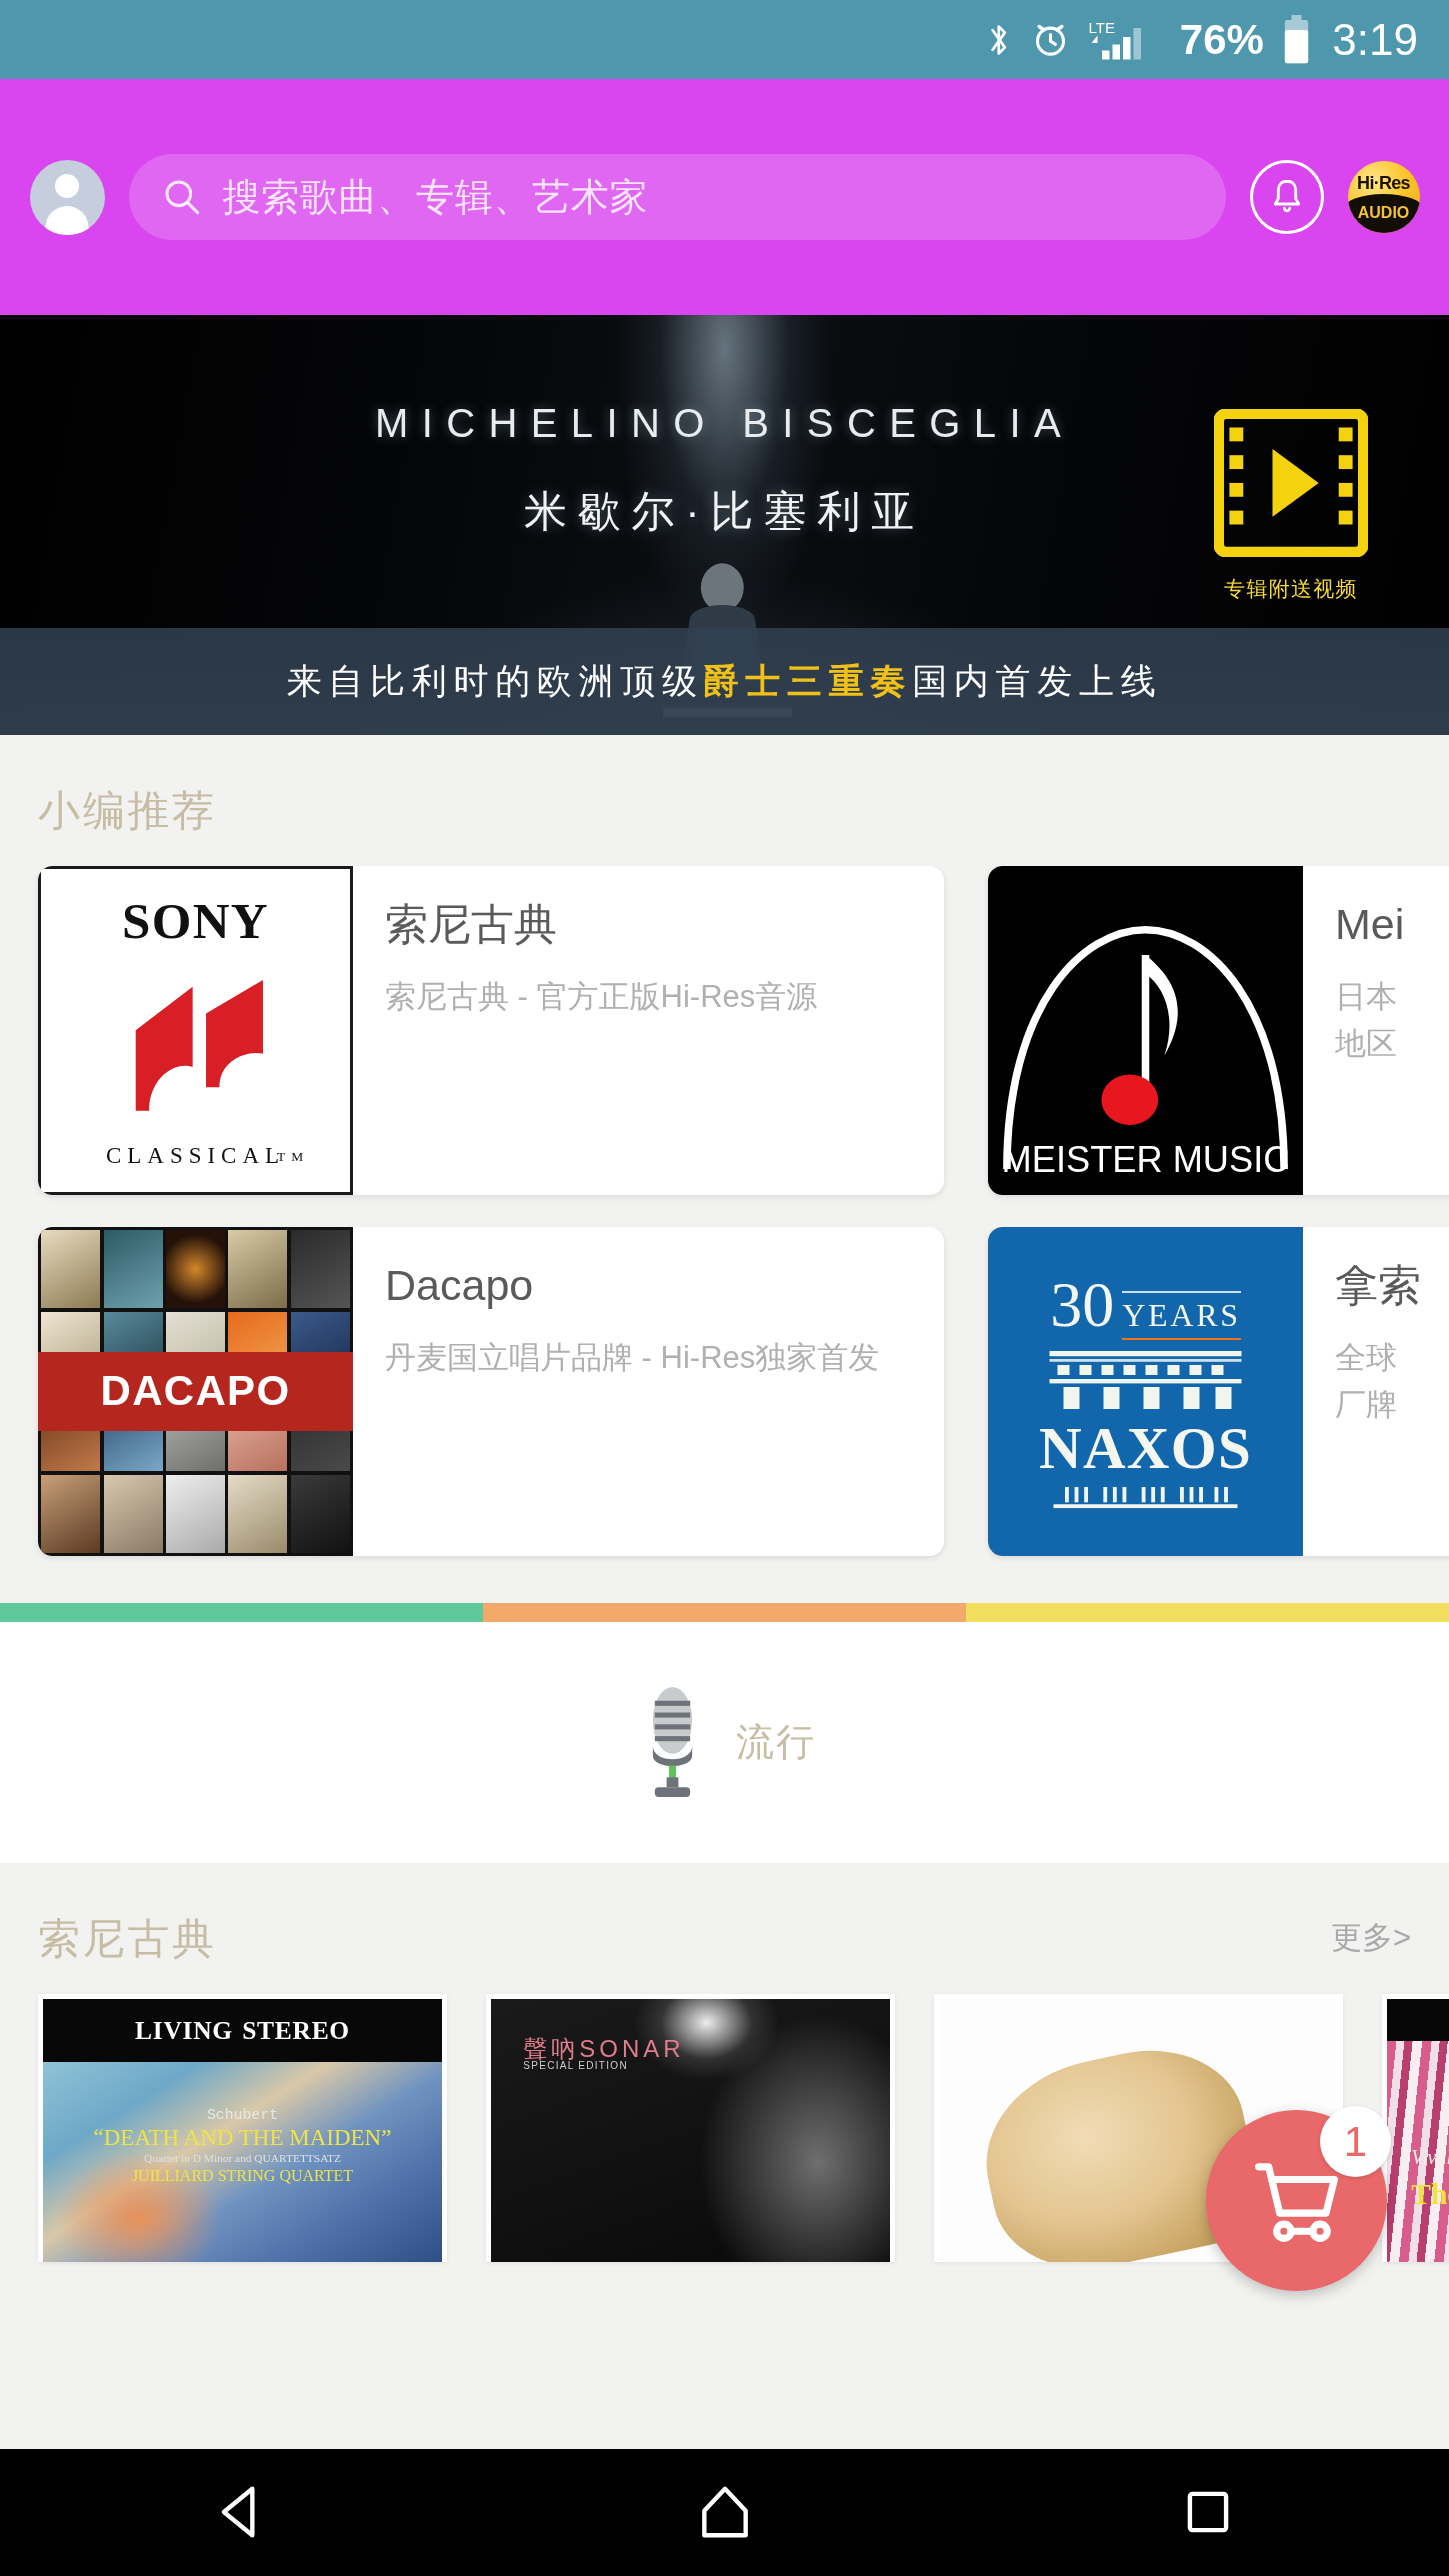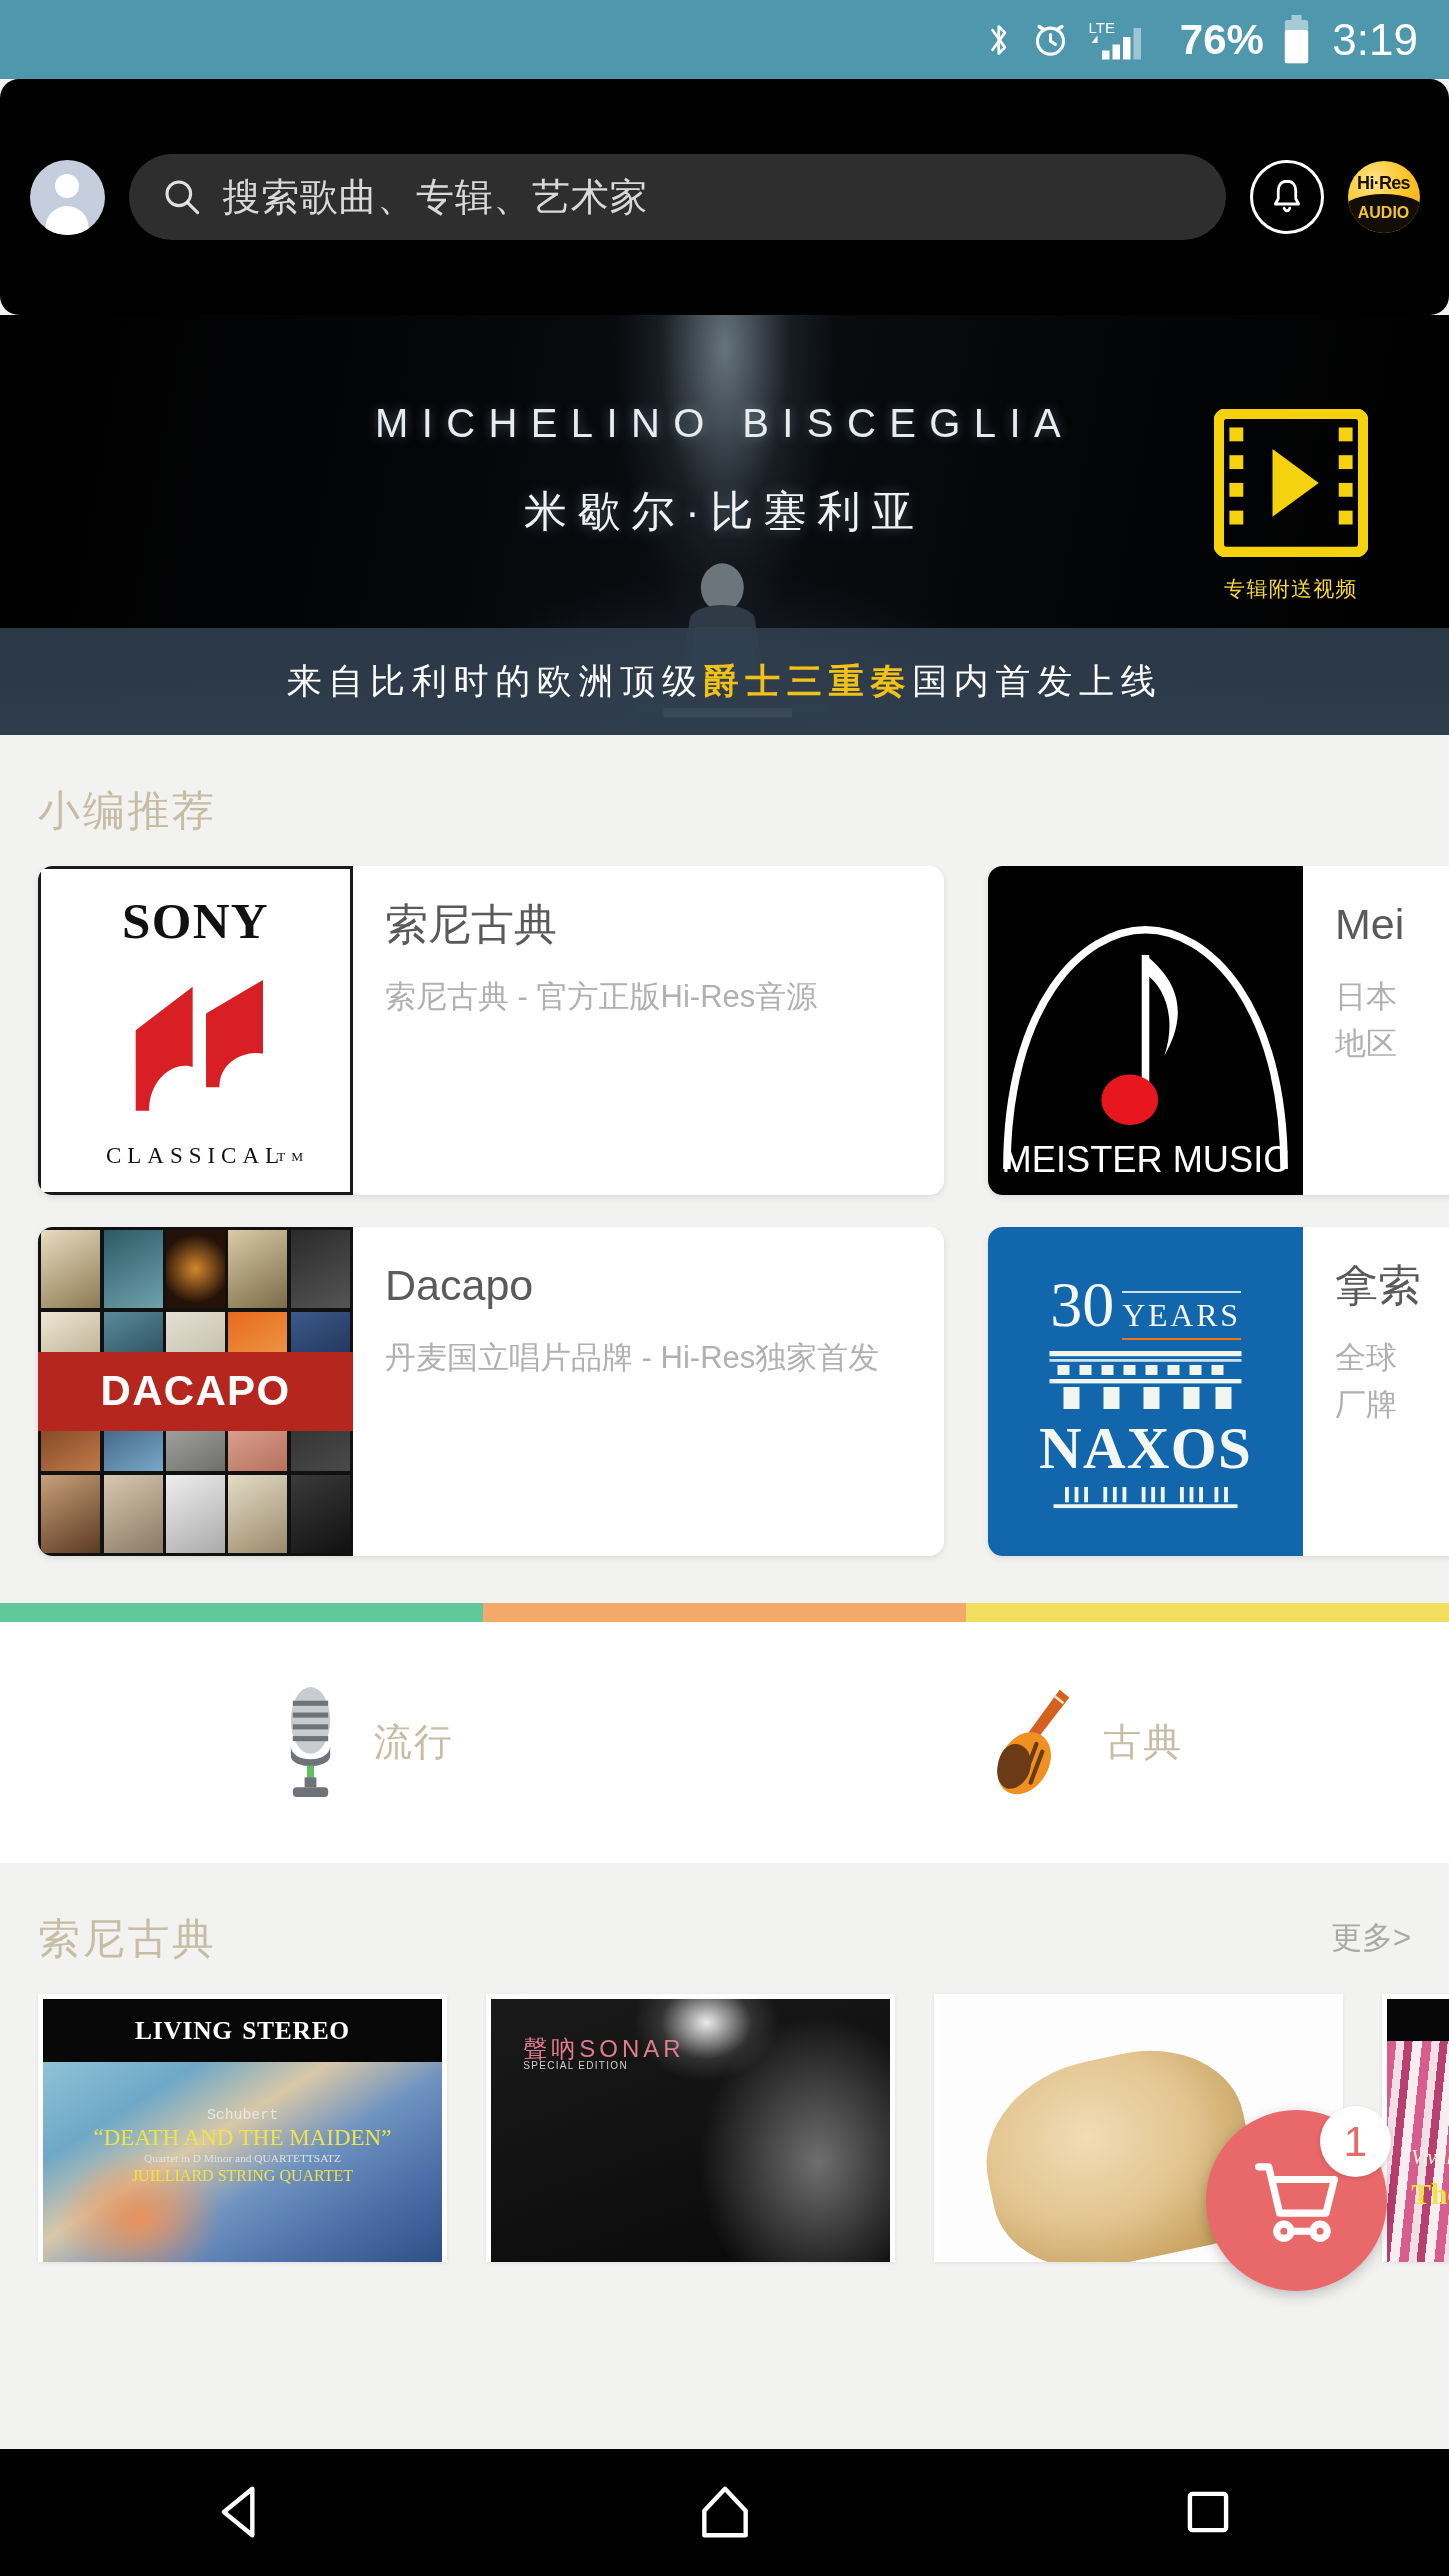--- a/index.html
+++ b/index.html
@@ -15,22 +15,22 @@
   .statusbar{
     height:79px; background:#4f97ad; display:flex; align-items:center;
     justify-content:flex-end; padding-right:31px; gap:17.4px; color:#fff;
   }
   .sb-ico{ display:flex; align-items:center; justify-content:center; }
   .sb-txt{ font-size:42px; letter-spacing:0px; font-weight:700; line-height:1; }
   .sb-clock{ font-size:44px; font-weight:400; line-height:1; margin-left:2.7px; }
 
   
   .header{
-    height:236px; background:#000000; display:flex; align-items:center;
-    padding:0 29.5px; gap:24px;border-radius:19px;
+    height:236px; background:#d946ef; display:flex; align-items:center;
+    padding:0 29.5px; gap:24px;
   }
   .avatar{
     width:75px; height:75px; border-radius:50%; background:#c6cedd;
     position:relative; overflow:hidden; flex:0 0 auto;
   }
   .avatar::before{
     content:""; position:absolute; left:50%; top:14px; transform:translateX(-50%);
     width:24px; height:24px; border-radius:50%; background:#fff;
   }
   .avatar::after{
@@ -510,30 +510,20 @@
               <rect x="11" y="20" width="18" height="2.6"></rect>
               <rect x="11" y="26" width="18" height="2.6"></rect>
             </g>
           <path d="M10 31 C10 40 30 40 30 31 L30 36 C30 43 10 43 10 36 Z" fill="#6d7378"></path>
           <rect x="18.2" y="41" width="3.6" height="7" fill="#5ec05e"></rect>
           <rect x="17" y="47" width="6" height="5" fill="#6d7378"></rect>
           <rect x="11" y="52" width="18" height="5" rx="2" fill="#6d7378"></rect>
         </svg>
         <span class="g-label">流行</span>
       </div>
-      <div class="genre">
-        <svg width="89" height="114" viewBox="0 0 46 58">
-          <path d="M36 2 L41 6 L24 28 L20 24 Z" fill="#d4611f"></path>
-          <path d="M33 5 L38 9" stroke="#e8e0c8" stroke-width="1.4"></path>
-          <path d="M21 24 C29 24 33 32 31 40 C29 49 21 56 14 56 C7 56 3 50 4 42 C5 33 13 24 21 24 Z" fill="#f09020"></path>
-          <path d="M13 30 C18 30 22 35 21 42 C20 49 14 54 9 53 C5 52 3 47 4 41 C5 34 9 30 13 30 Z" fill="#6b3a16"></path>
-          <path d="M24 30 L18 46 M27 34 L21 50" stroke="#6b3a16" stroke-width="2.2" stroke-linecap="round"></path>
-        </svg>
-        <span class="g-label">古典</span>
-      </div>
     </div>
   </div>
 
   <div class="sect">
     <div class="sect-head">
       <div class="sect-title">索尼古典</div>
       <div class="sect-more">更多&gt;</div>
     </div>
   </div>
 

